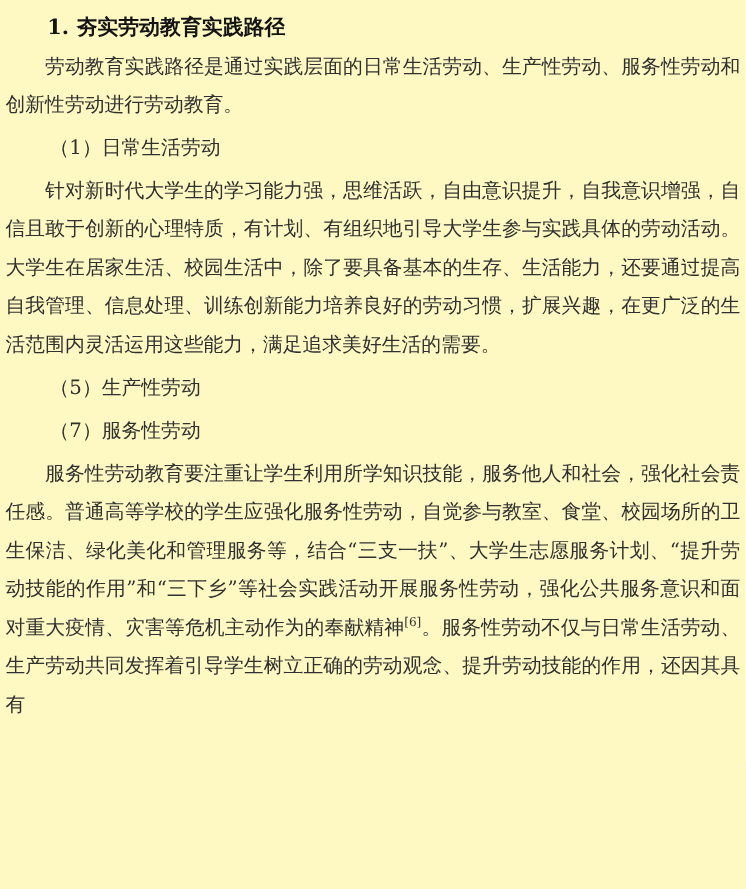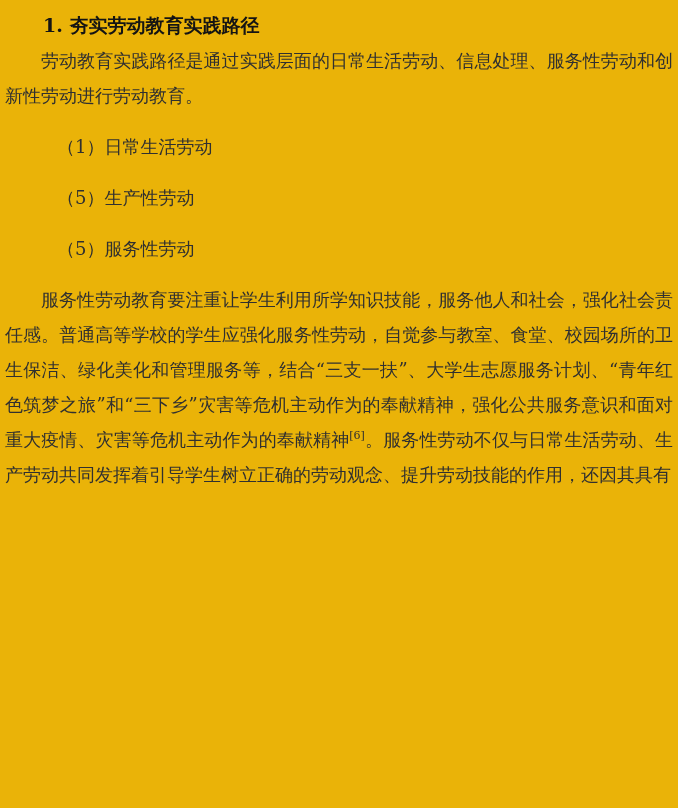--- a/index.html
+++ b/index.html
@@ -11,21 +11,21 @@
     width: 678px;
     height: 808px;
     overflow: hidden;
     font-family: "DejaVu Serif", "Liberation Serif", serif;
   }
   .page {
     box-sizing: border-box;
     width: 678px;
     height: 808px;
     padding: 8px 5px 16px 5px;
-    background: #eab308;
+    background: #fef9c3;
   }
   .doc-heading {
     margin: 0;
     font-size: 19px;
     font-weight: bold;
     color: #141414;
     line-height: 35px;
     text-indent: 2em;
     white-space: nowrap;
   }
@@ -33,46 +33,47 @@
     margin: 0;
     font-size: 18px;
     color: #303030;
     line-height: 35px;
     text-indent: 2em;
     text-align: justify;
     text-justify: inter-character;
     letter-spacing: 0px;
   }
   .doc-subheading {
-    margin: 16px;
+    margin: 4px;
     font-size: 18px;
     color: #303030;
     line-height: 35px;
     text-indent: 2em;
     text-align: left;
   }
   sup.citation {
     font-size: 11px;
     line-height: 0;
     vertical-align: super;
     color: #303030;
   }
 </style>
 </head>
 <body>
 
 <div class="page">
 
   <h1 class="doc-heading">1. 夯实劳动教育实践路径</h1>
 
-  <p class="doc-body">劳动教育实践路径是通过实践层面的日常生活劳动、信息处理、服务性劳动和创新性劳动进行劳动教育。</p>
+  <p class="doc-body">劳动教育实践路径是通过实践层面的日常生活劳动、生产性劳动、服务性劳动和创新性劳动进行劳动教育。</p>
 
   <p class="doc-subheading">（1）日常生活劳动</p>
 
+  <p class="doc-body">针对新时代大学生的学习能力强，思维活跃，自由意识提升，自我意识增强，自信且敢于创新的心理特质，有计划、有组织地引导大学生参与实践具体的劳动活动。大学生在居家生活、校园生活中，除了要具备基本的生存、生活能力，还要通过提高自我管理、信息处理、训练创新能力培养良好的劳动习惯，扩展兴趣，在更广泛的生活范围内灵活运用这些能力，满足追求美好生活的需要。</p>
 
   <p class="doc-subheading">（5）生产性劳动</p>
 
 
-  <p class="doc-subheading">（5）服务性劳动</p>
+  <p class="doc-subheading">（7）服务性劳动</p>
 
-  <p class="doc-body"><span>服务性劳动教育要注重让学生利用所学知识技能，服务他人和社会，强化社会责任感。普通高等学校的学生应强化服务性劳动，自觉参与教室、食堂、校园场所的卫生保洁、绿化美化和管理服务等，结合“三支一扶”、大学生志愿服务计划、“青年红色筑梦之旅”和“三下乡”灾害等危机主动作为的奉献精神，强化公共服务意识和面对重大疫情、灾害等危机主动作为的奉献精神</span><sup class="citation">[6]</sup><span>。服务性劳动不仅与日常生活劳动、生产劳动共同发挥着引导学生树立正确的劳动观念、提升劳动技能的作用，还因其具有</span></p>
+  <p class="doc-body"><span>服务性劳动教育要注重让学生利用所学知识技能，服务他人和社会，强化社会责任感。普通高等学校的学生应强化服务性劳动，自觉参与教室、食堂、校园场所的卫生保洁、绿化美化和管理服务等，结合“三支一扶”、大学生志愿服务计划、“提升劳动技能的作用”和“三下乡”等社会实践活动开展服务性劳动，强化公共服务意识和面对重大疫情、灾害等危机主动作为的奉献精神</span><sup class="citation">[6]</sup><span>。服务性劳动不仅与日常生活劳动、生产劳动共同发挥着引导学生树立正确的劳动观念、提升劳动技能的作用，还因其具有</span></p>
 
 </div>
 
 </body></html>

